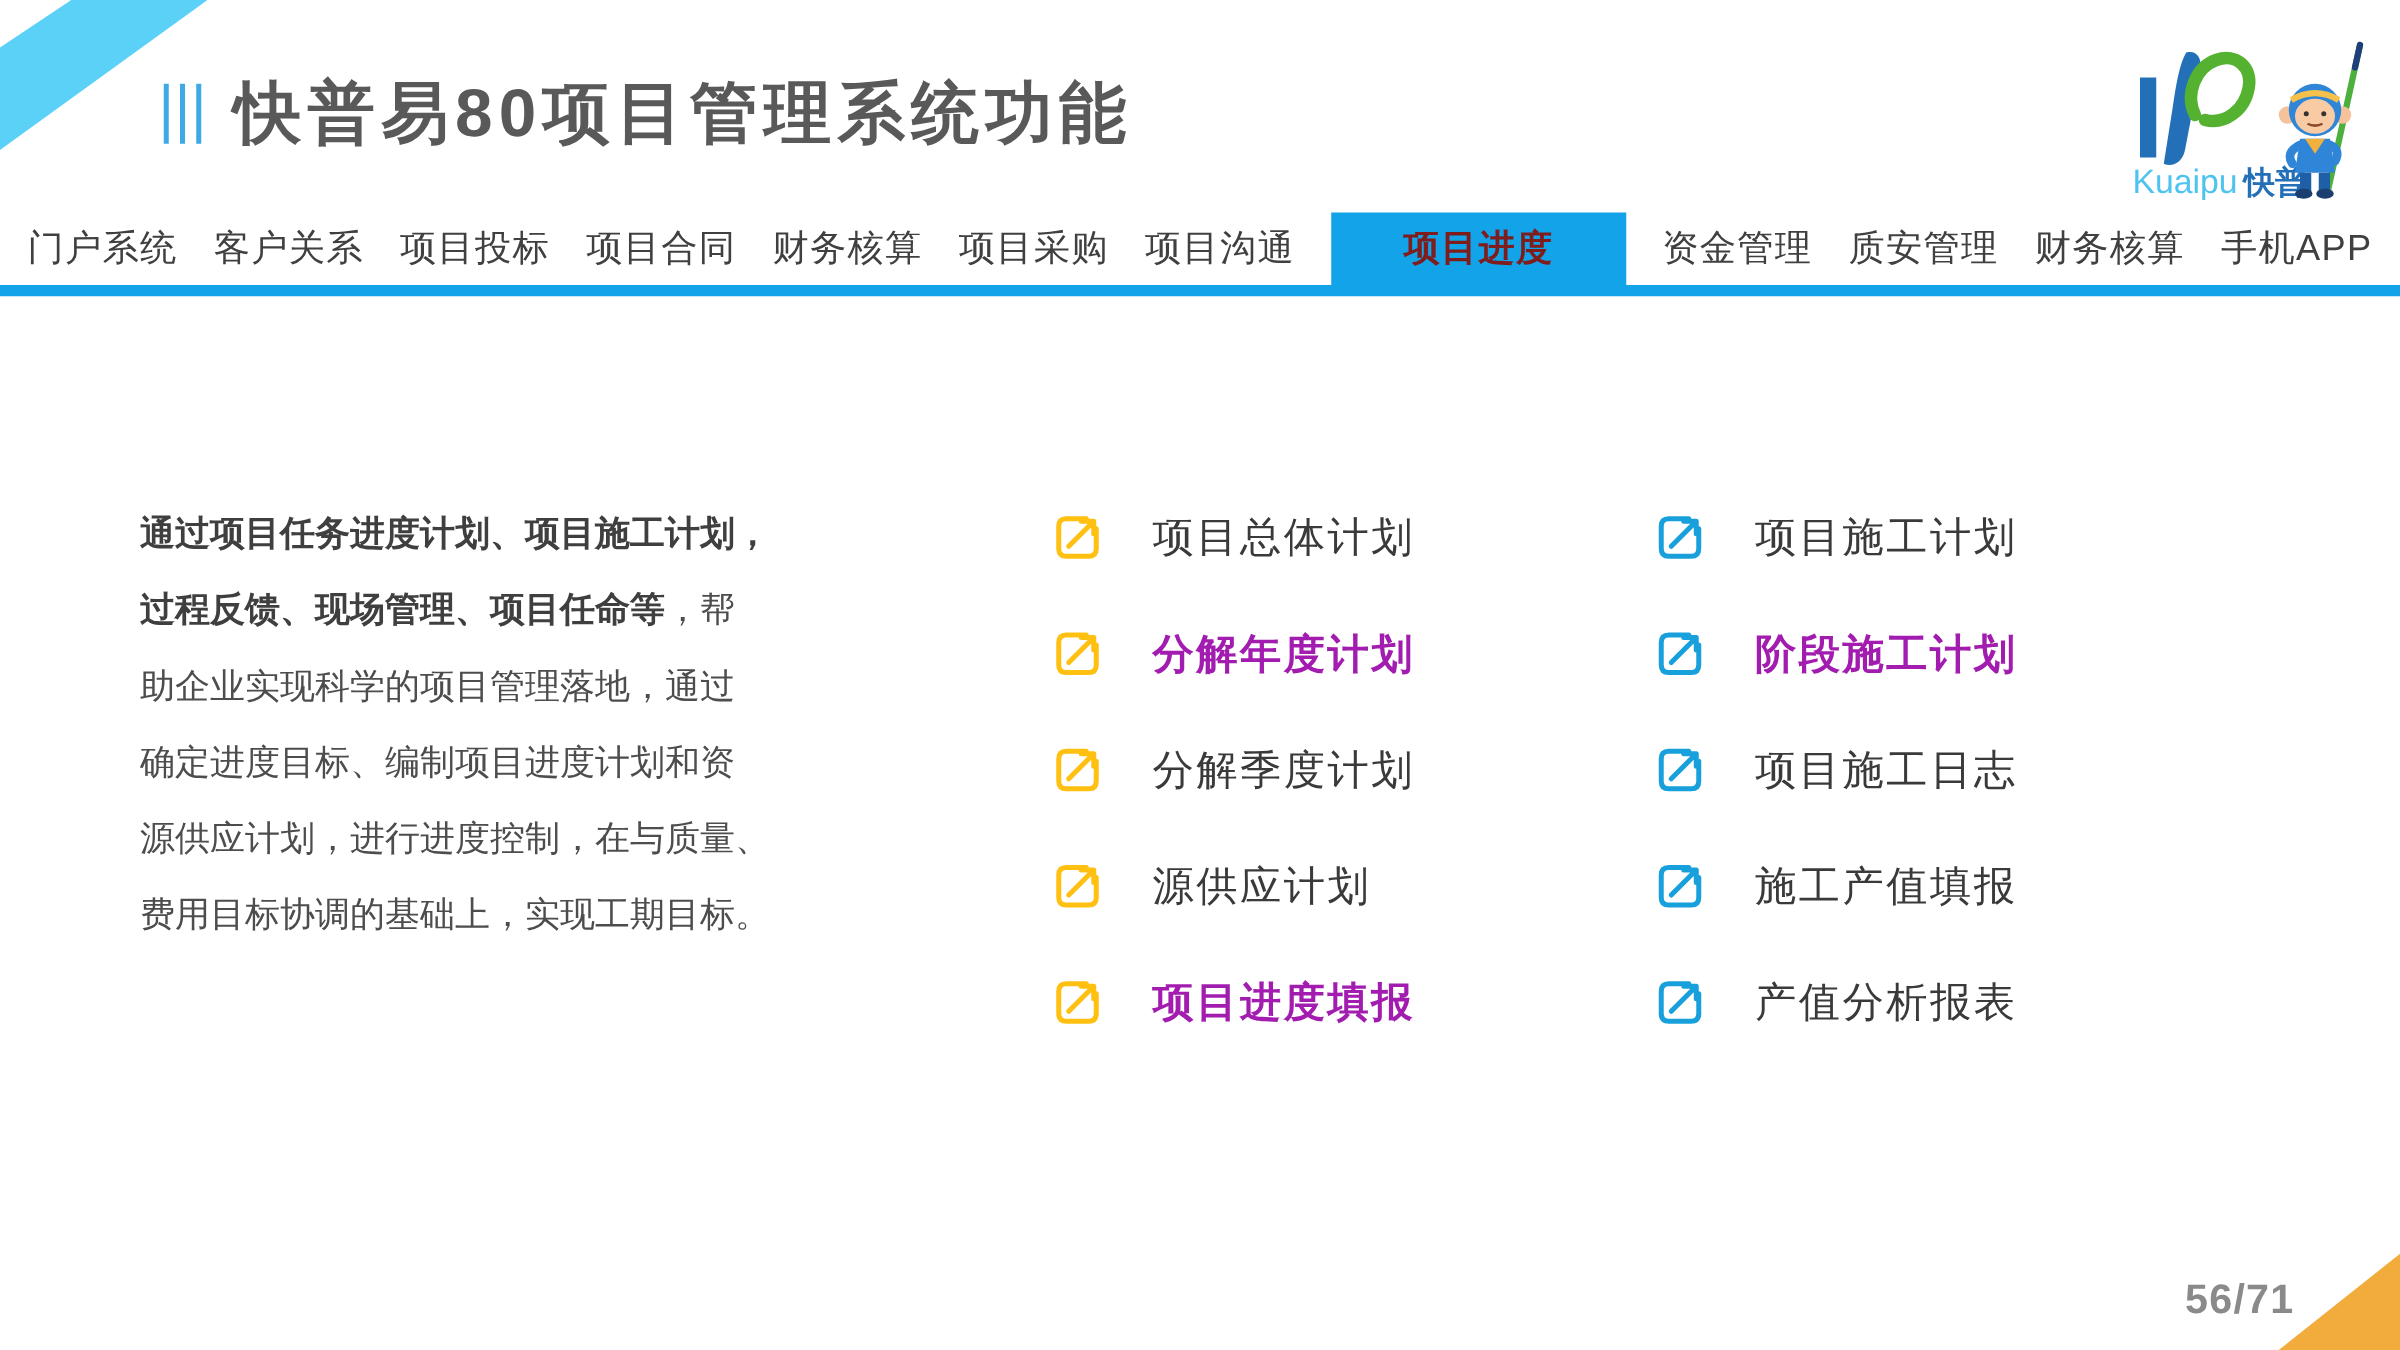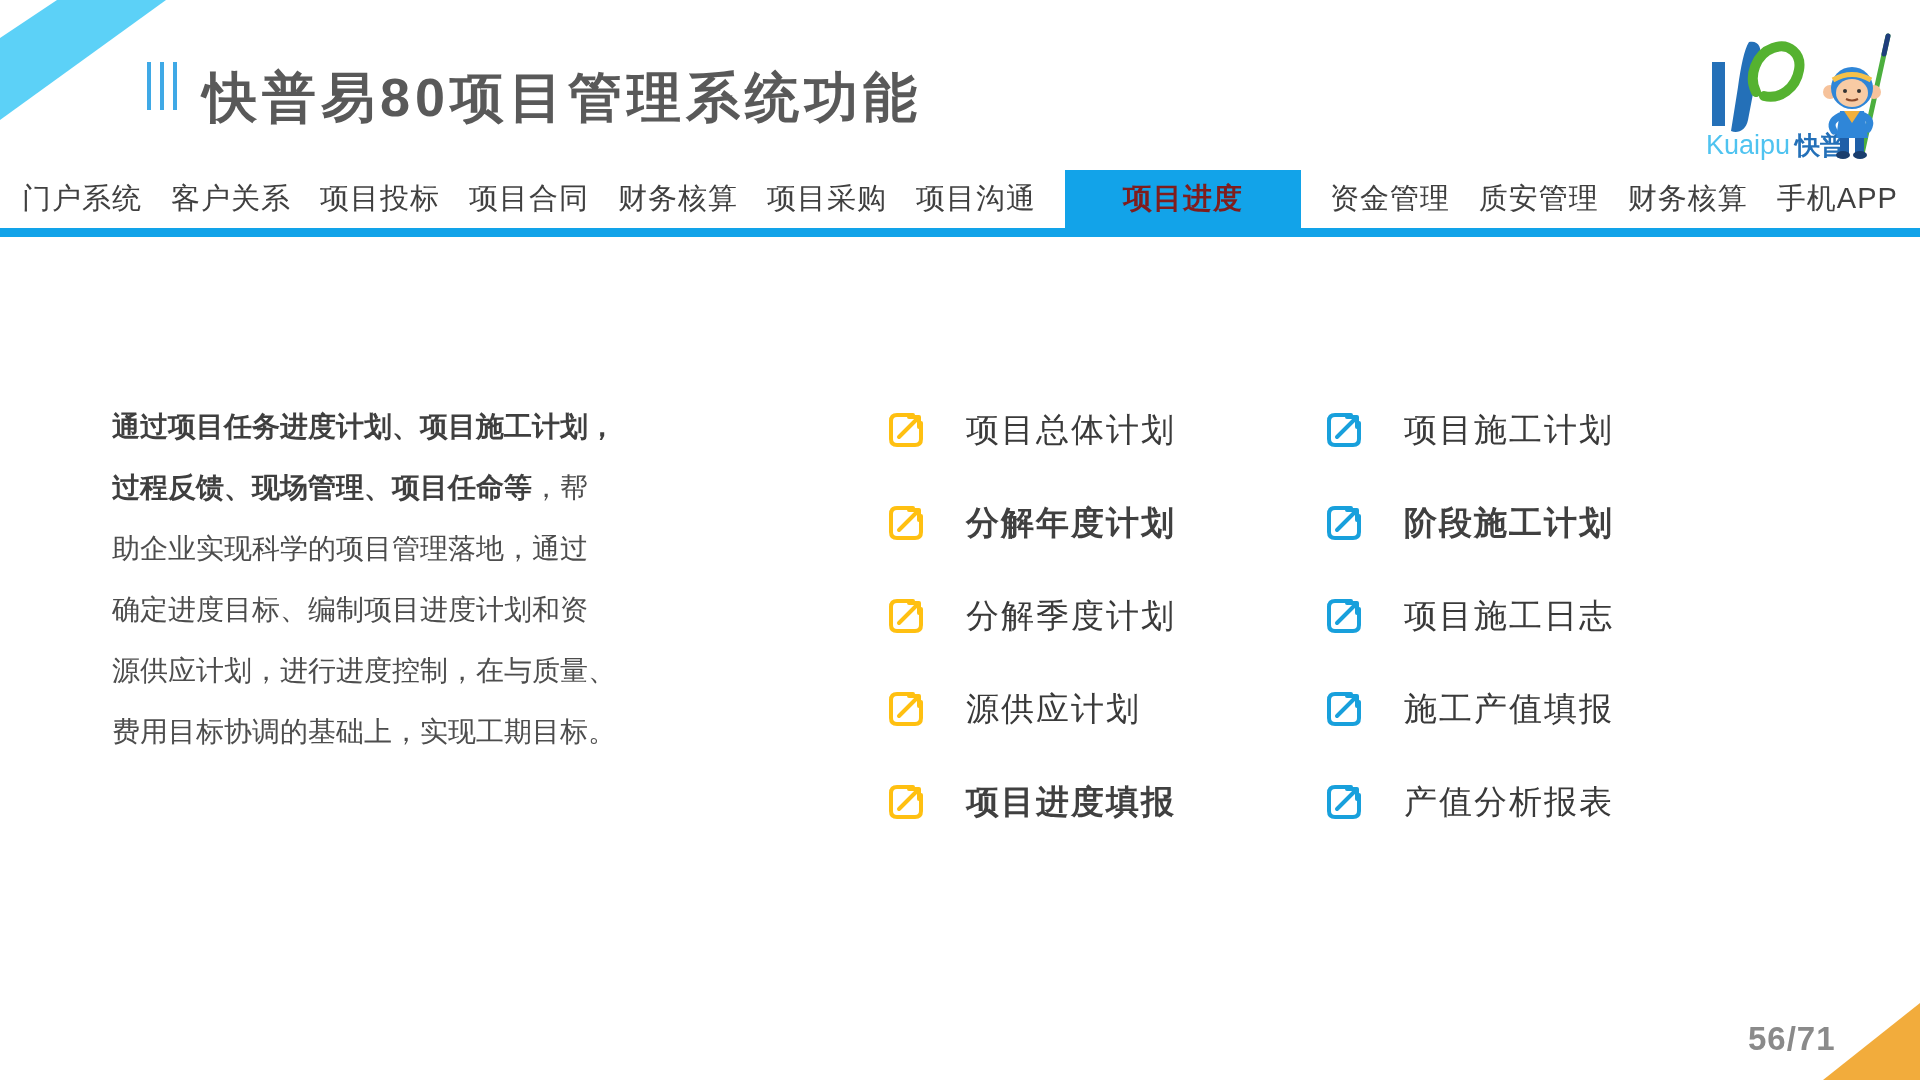--- a/index.html
+++ b/index.html
@@ -11,48 +11,48 @@
   *{margin:0;padding:0;box-sizing:border-box;}
   html,body{width:1920px;height:1080px;background:#fff;}
   body{font-family:"Liberation Sans","DejaVu Sans",sans-serif;}
   .slide{position:relative;width:1920px;height:1080px;background:#ffffff;overflow:hidden;}
 
   
   .ribbon{position:absolute;left:0;top:0;width:170px;height:125px;background:var(--band-cyan);
     clip-path:polygon(57px 0,166px 0,0 120px,0 38px);}
 
   
-  .title-row{position:absolute;left:131px;top:62px;height:58px;display:flex;align-items:flex-start;margin-left:16px;}
+  .title-row{position:absolute;left:131px;top:62px;height:58px;display:flex;align-items:center;}
   .title-bars{display:flex;gap:9px;margin-right:26px;}
   .title-bars i{display:block;width:4px;height:48px;background:#3FA9E6;}
   .page-title{font-size:54px;font-weight:bold;color:var(--title-gray);letter-spacing:5px;white-space:nowrap;}
 
   
   .nav{position:absolute;left:0;top:170px;width:1920px;height:58px;display:flex;
     justify-content:space-between;align-items:stretch;padding:0 22px;}
   .tab{display:flex;align-items:center;font-size:29px;color:#404040;font-weight:400;
     white-space:nowrap;cursor:pointer;letter-spacing:1px;}
   .tab.active{background:var(--accent-blue);color:#7f1d1d;font-weight:bold;padding:0 58px;align-items:center;}
   .nav-underline{position:absolute;left:0;top:228px;width:1920px;height:9px;background:var(--accent-blue);}
 
   
   .intro{position:absolute;left:112px;top:396px;width:640px;font-size:28px;line-height:61px;
     color:var(--text-body);white-space:pre-line;}
   .intro .b{font-weight:bold;color:var(--text-dark);}
 
   
   .feature-col{position:absolute;top:407px;}
-  .feature-col.left{left:884px;}
+  .feature-col.left{left:840px;}
   .feature-col.right{left:1322px;}
   .feature-item{display:flex;align-items:center;height:46px;margin-bottom:47px;cursor:pointer;}
   .feature-item svg{width:44px;height:44px;margin-right:38px;flex:none;}
   .feature-item.yellow svg{color:var(--icon-yellow);}
   .feature-item.blue svg{color:var(--icon-blue);}
   .feature-item .lbl{font-size:33px;color:#3A3A3A;letter-spacing:2px;white-space:nowrap;}
-  .feature-item.bold .lbl{font-weight:bold;color:#404040;}
+  .feature-item.bold .lbl{font-weight:bold;color:#a21caf;}
 
   
   .logo{position:absolute;left:1692px;top:32px;width:210px;height:130px;}
 
   
   .page-num{position:absolute;left:1748px;top:1000px;font-size:33px;font-weight:bold;
     color:var(--page-gray);letter-spacing:1px;margin-top:20px;}
   .corner{position:absolute;right:0;bottom:0;width:97px;height:77px;background:var(--corner-orange);
     clip-path:polygon(100% 0,100% 100%,0 100%);}
 </style>

